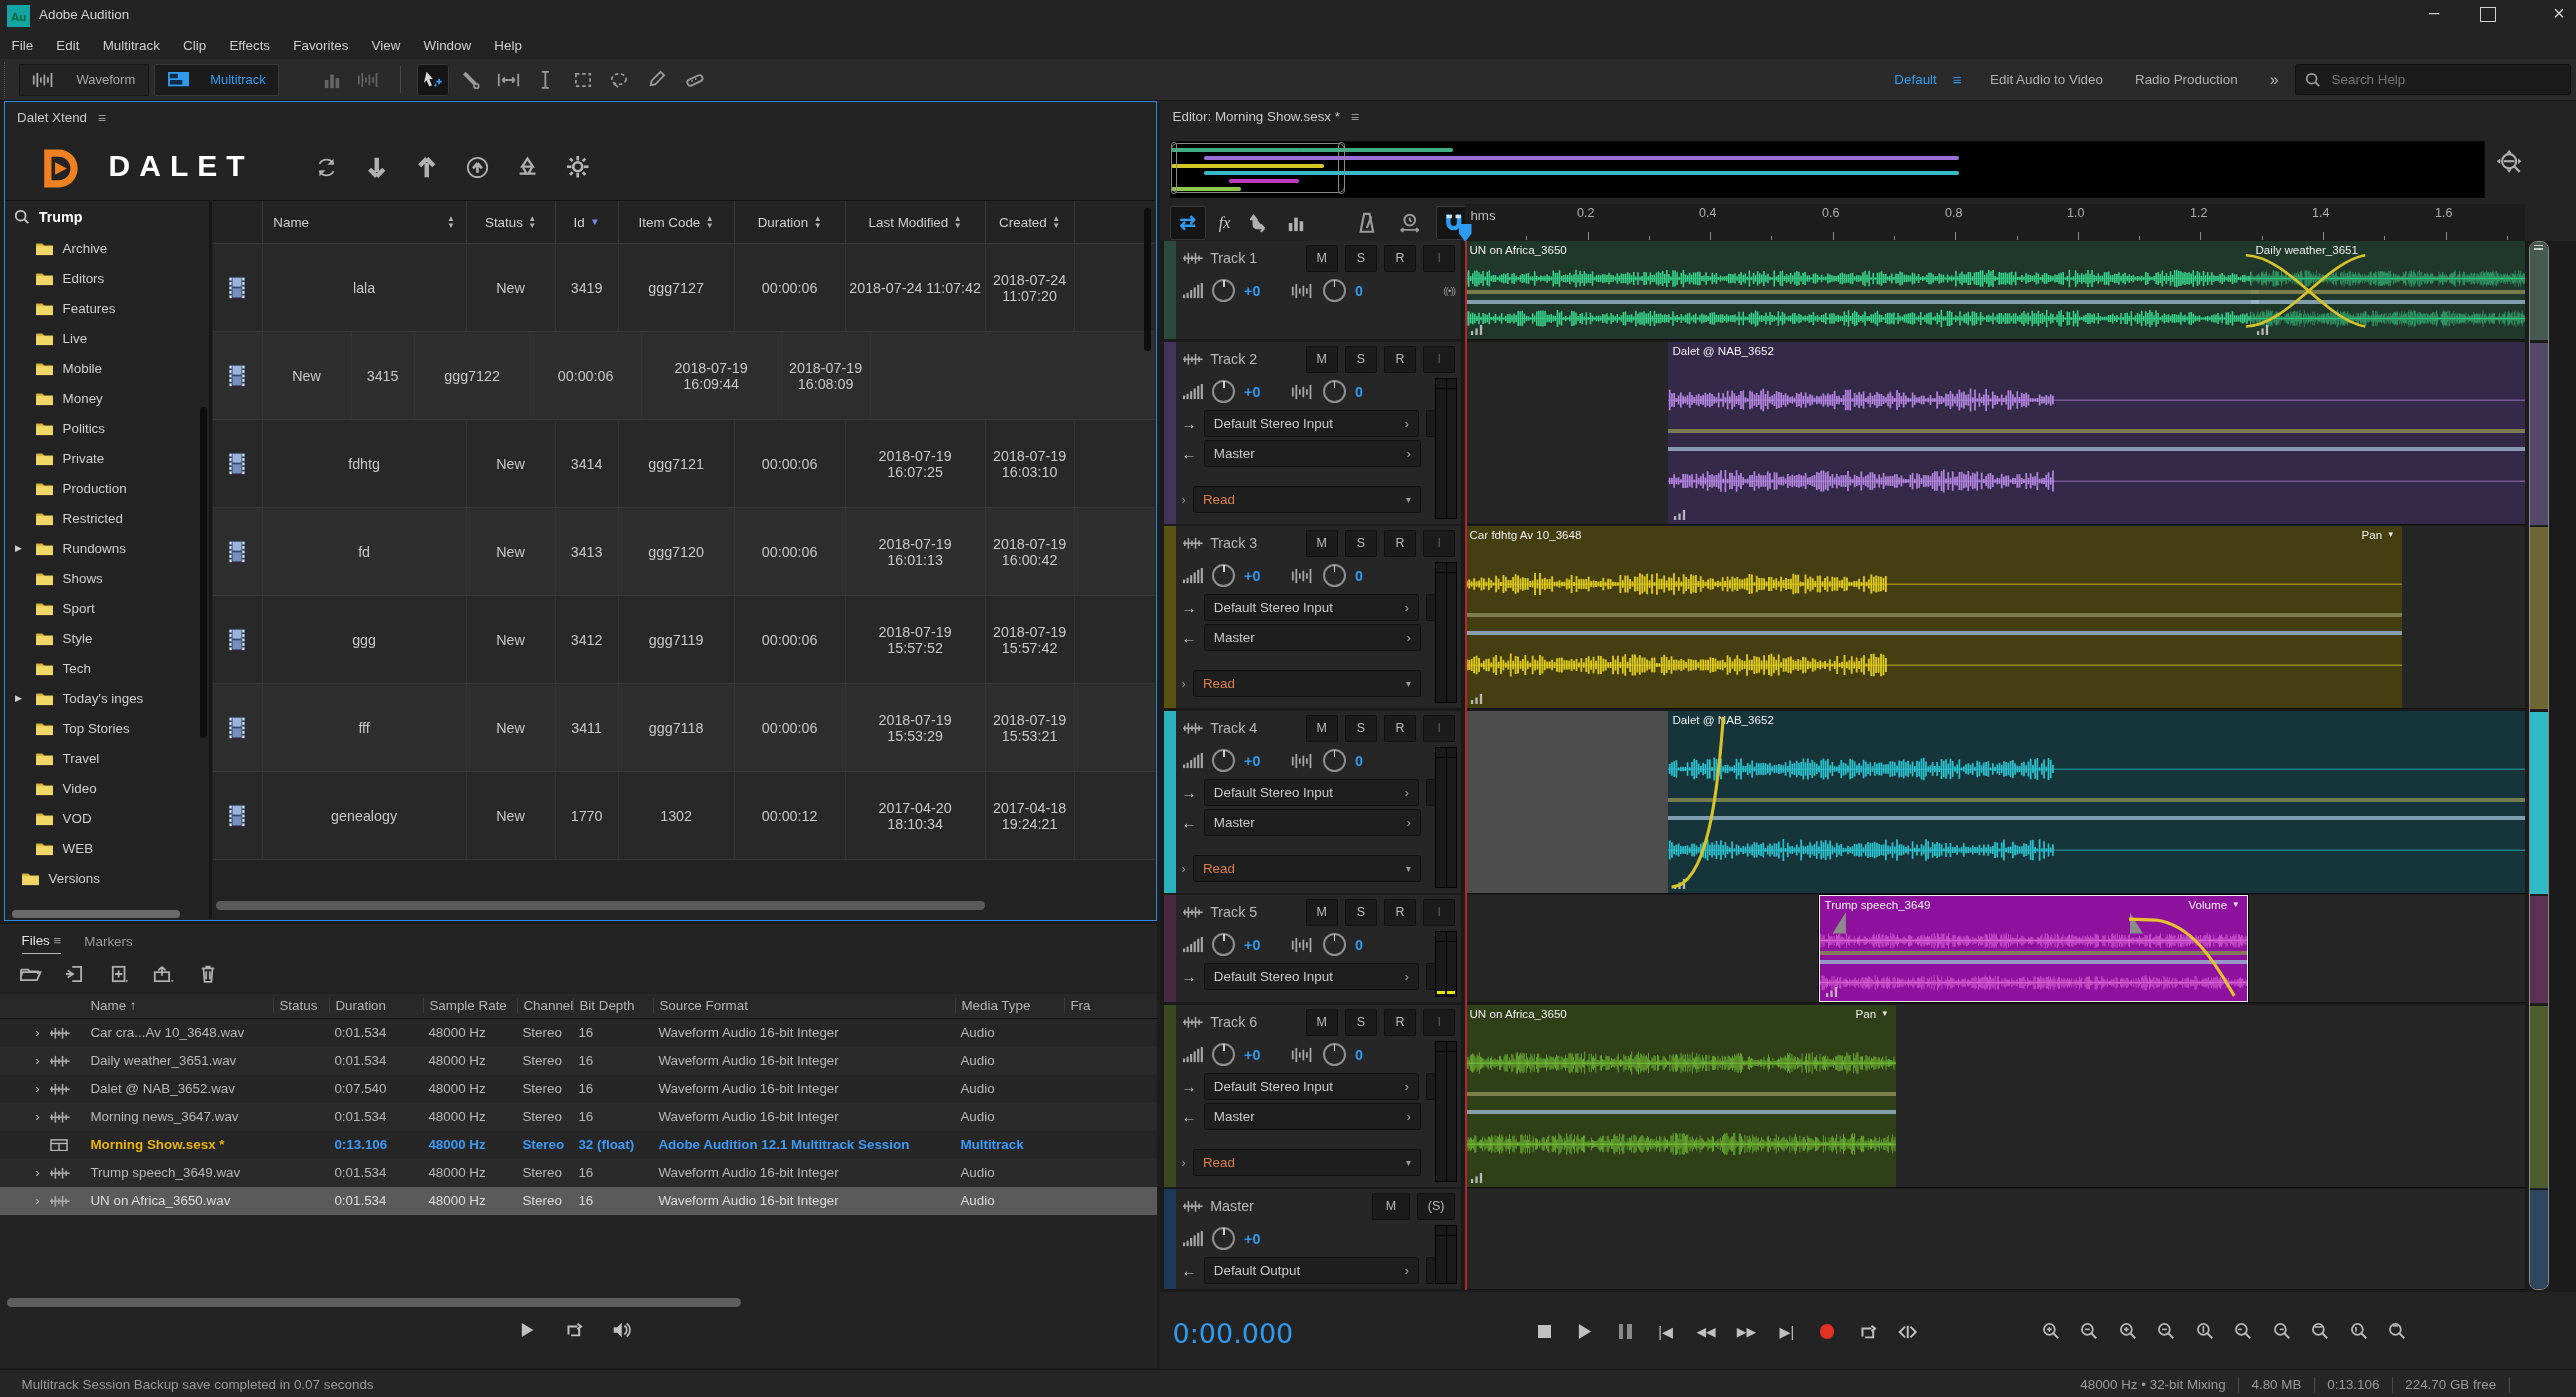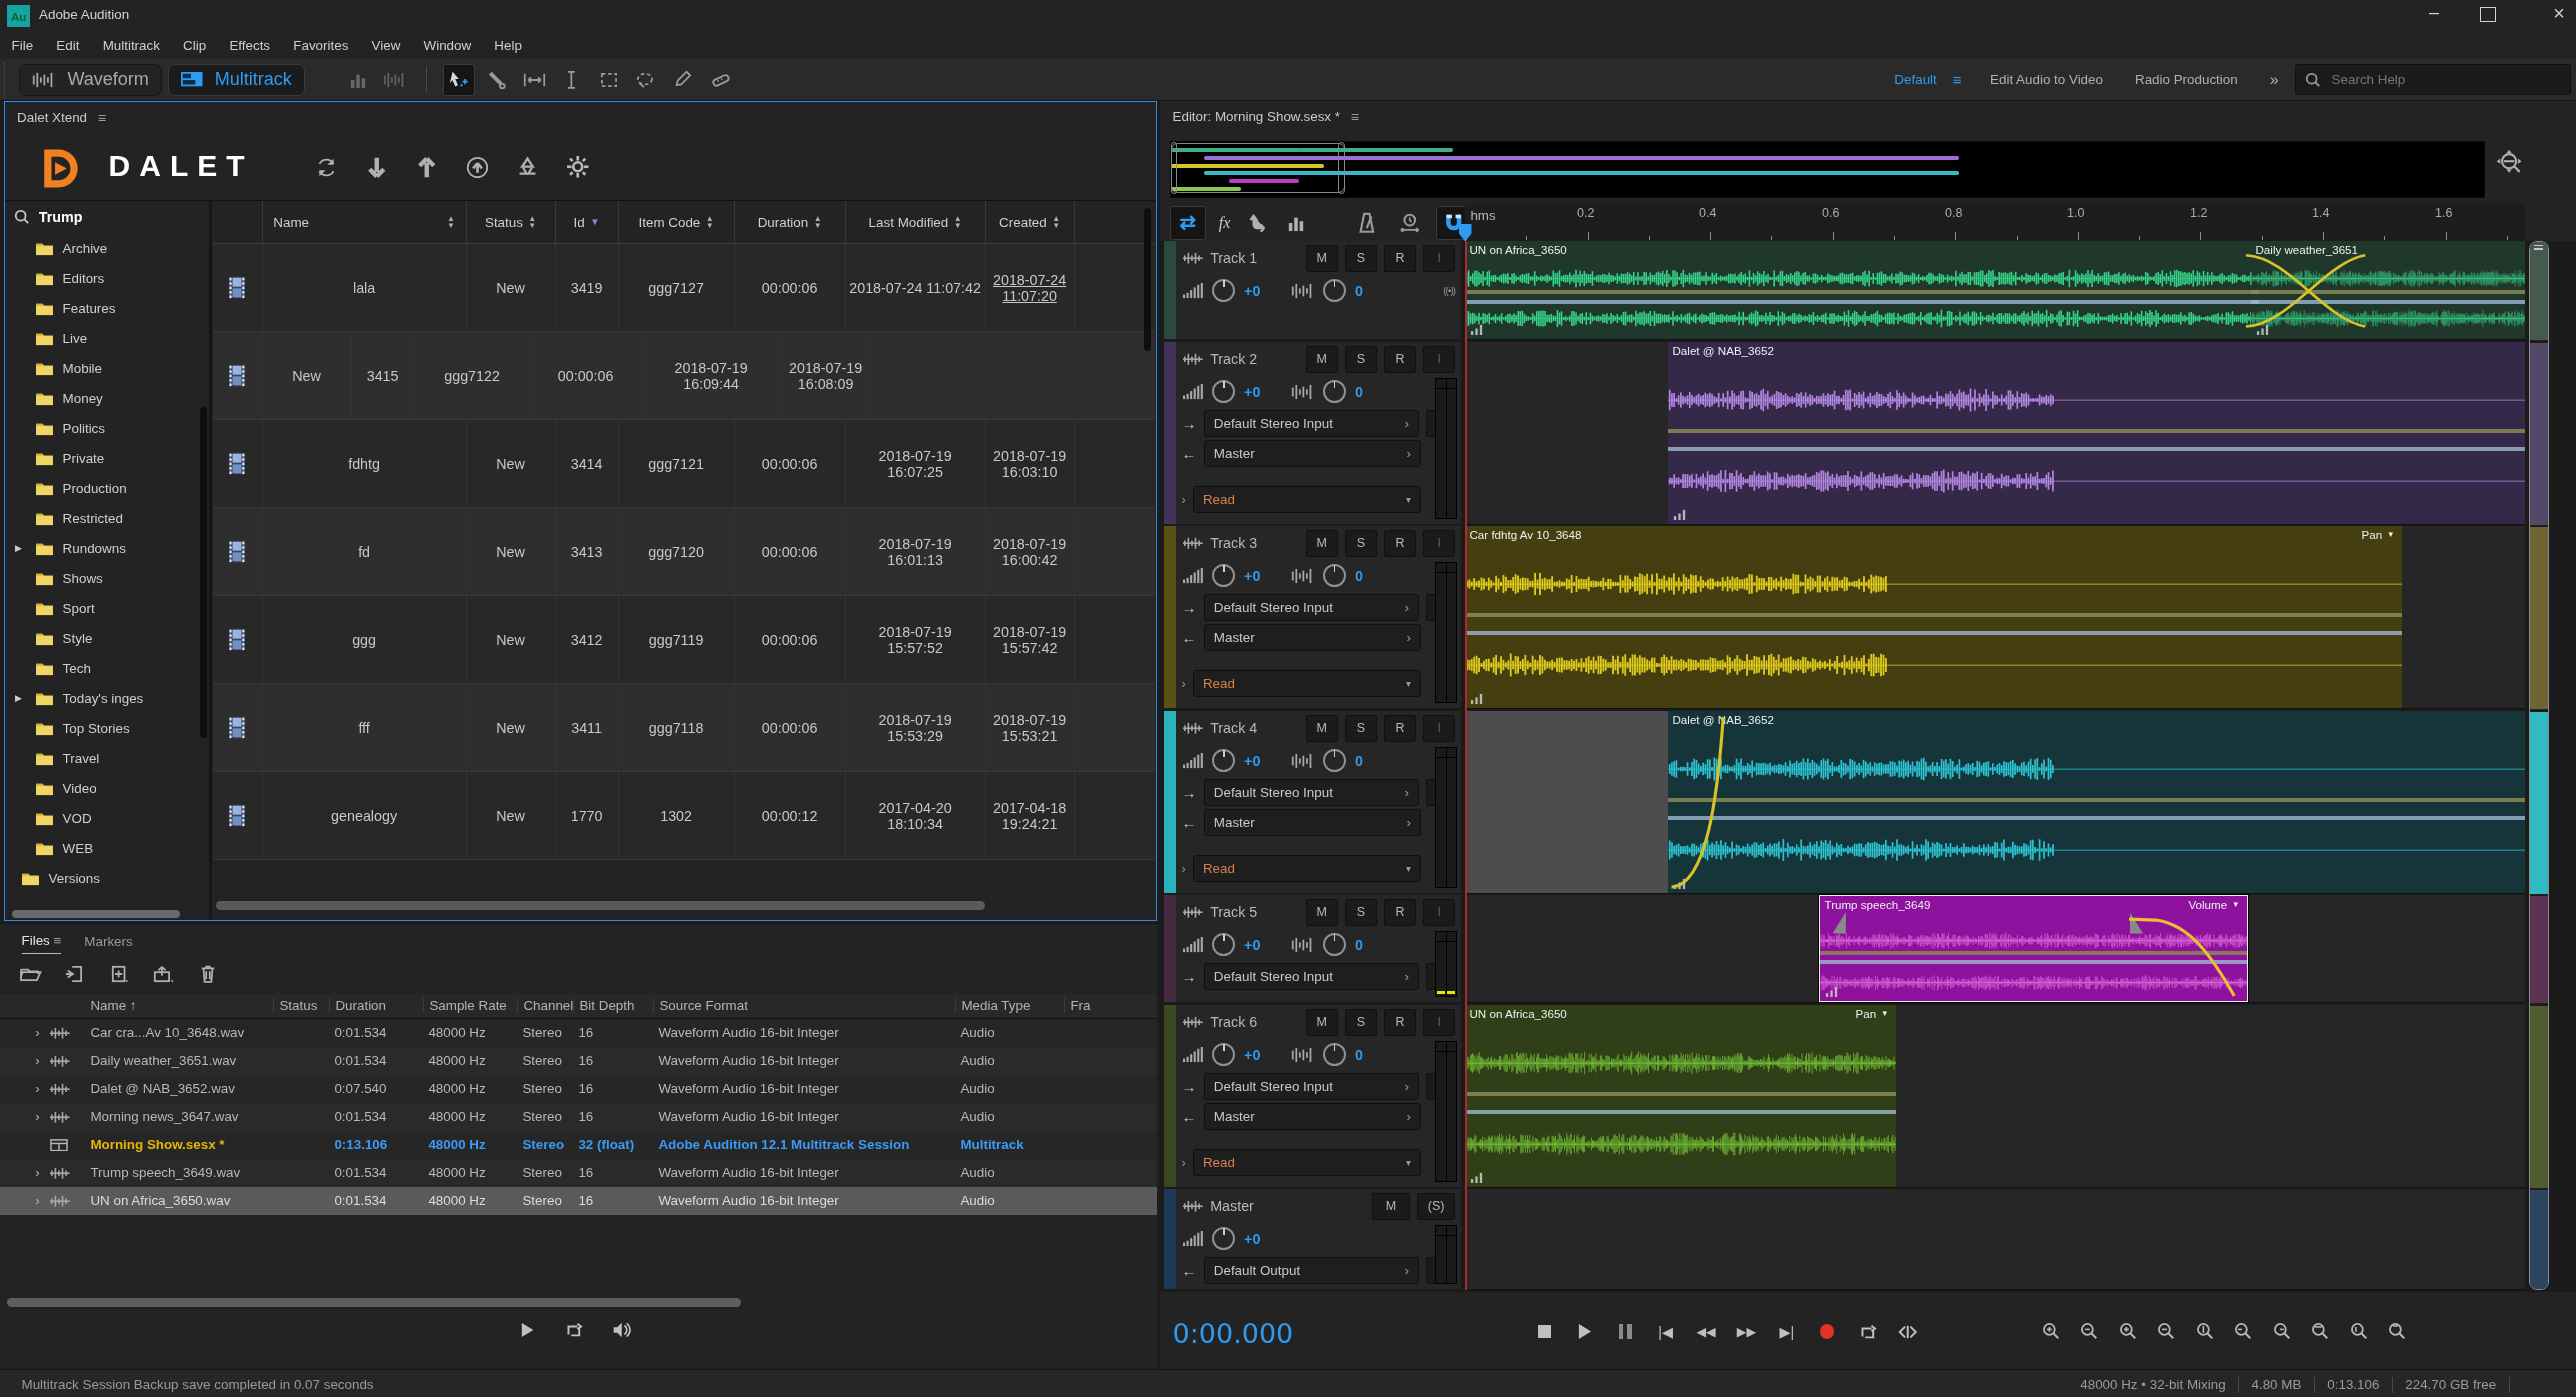--- a/index.html
+++ b/index.html
@@ -5,22 +5,22 @@
   html,body{margin:0;padding:0;width:2576px;height:1398px;overflow:hidden;background:#1d1d1d;
     font-family:"Liberation Sans",sans-serif;color:#c8c8c8;-webkit-font-smoothing:antialiased}
   .abs{position:absolute}
   .flex{display:flex;align-items:center}
   svg{display:block}
   
   #titlebar{left:0;top:0;width:2576px;height:32px;background:#232323}
   #menubar{left:0;top:32px;width:2576px;height:27px;background:#232323;border-bottom:0.9px solid #1a1a1a}
   #toolbar{left:0;top:59px;width:2576px;height:41px;background:#2a2a2a;border-bottom:1.8px solid #161616}
   .menu-item{padding:0 11.6px;font-size:13.4px;color:#cfcfcf;height:27px;display:flex;align-items:center}
-  .viewbtn{height:32px;border:0.9px solid #161616;background:#232323;border-radius:7px;display:flex;align-items:center;
-    padding:0 12.5px;margin-right:5.4px;font-size:18px;color:#a8a8a8;gap:12px}
+  .viewbtn{height:32px;border:0.9px solid #161616;background:#232323;border-radius:2px;display:flex;align-items:center;
+    padding:0 12.5px;margin-right:5.4px;font-size:13px;color:#a8a8a8;gap:21px}
   .viewbtn.active{background:#1b1b1b;color:#2f9bf0;border:0.9px solid #3a3a3a}
   .toolico{width:30px;height:30px;display:flex;align-items:center;justify-content:center;color:#8a8a8a;font-size:15px}
   .toolico.active{background:#151515;border:0.9px solid #3a3a3a;border-radius:2.7px;color:#e8e8e8}
   .toolico.disabled{opacity:.45}
   .wsp{font-size:13.4px;color:#b0b0b0;margin:0 16px;white-space:nowrap}
   .wsp.active{color:#2f9bf0}
   #searchbox{width:256px;height:29px;background:#1b1b1b;border:0.9px solid #101010;border-radius:2.7px;
     display:flex;align-items:center;gap:9px;padding:0 9px}
   #searchbox input{background:transparent;border:0;outline:0;color:#9a9a9a;font-size:13.4px;width:197px;font-family:"Liberation Sans",sans-serif}
   
@@ -586,21 +586,21 @@
         <div class="drow-cell" style="width:116px;height:87px">
           <span style="white-space: nowrap;">ggg7127</span>
         </div>
         <div class="drow-cell" style="width:111px;height:87px">
           <span style="white-space: nowrap;">00:00:06</span>
         </div>
         <div class="drow-cell" style="width:140px;height:87px">
           <span style="white-space: normal;">2018-07-24 11:07:42</span>
         </div>
         <div class="drow-cell" style="width:89px;height:87px">
-          <span style="white-space: normal; text-decoration: underline;">2018-07-24 11:07:20</span>
+          <span style="white-space: normal;">2018-07-24 11:07:20</span>
         </div>
       </div>
       <div class="flex" style="height:87px;background:#2e2e2e;border-bottom:0.9px solid #383838">
         <div class="drow-cell" style="width:50px;height:87px">
           <svg width="18" height="23" viewBox="0 0 20 26">
             <rect x="1" y="1" width="18" height="24" fill="#3a4a66"></rect>
             <rect x="5" y="2" width="10" height="10" fill="#9ab4dd"></rect>
             <rect x="5" y="14" width="10" height="10" fill="#7490c0"></rect>
             <g fill="#dfe8f2">
               <rect x="1.5" y="2" width="2.4" height="3"></rect>

